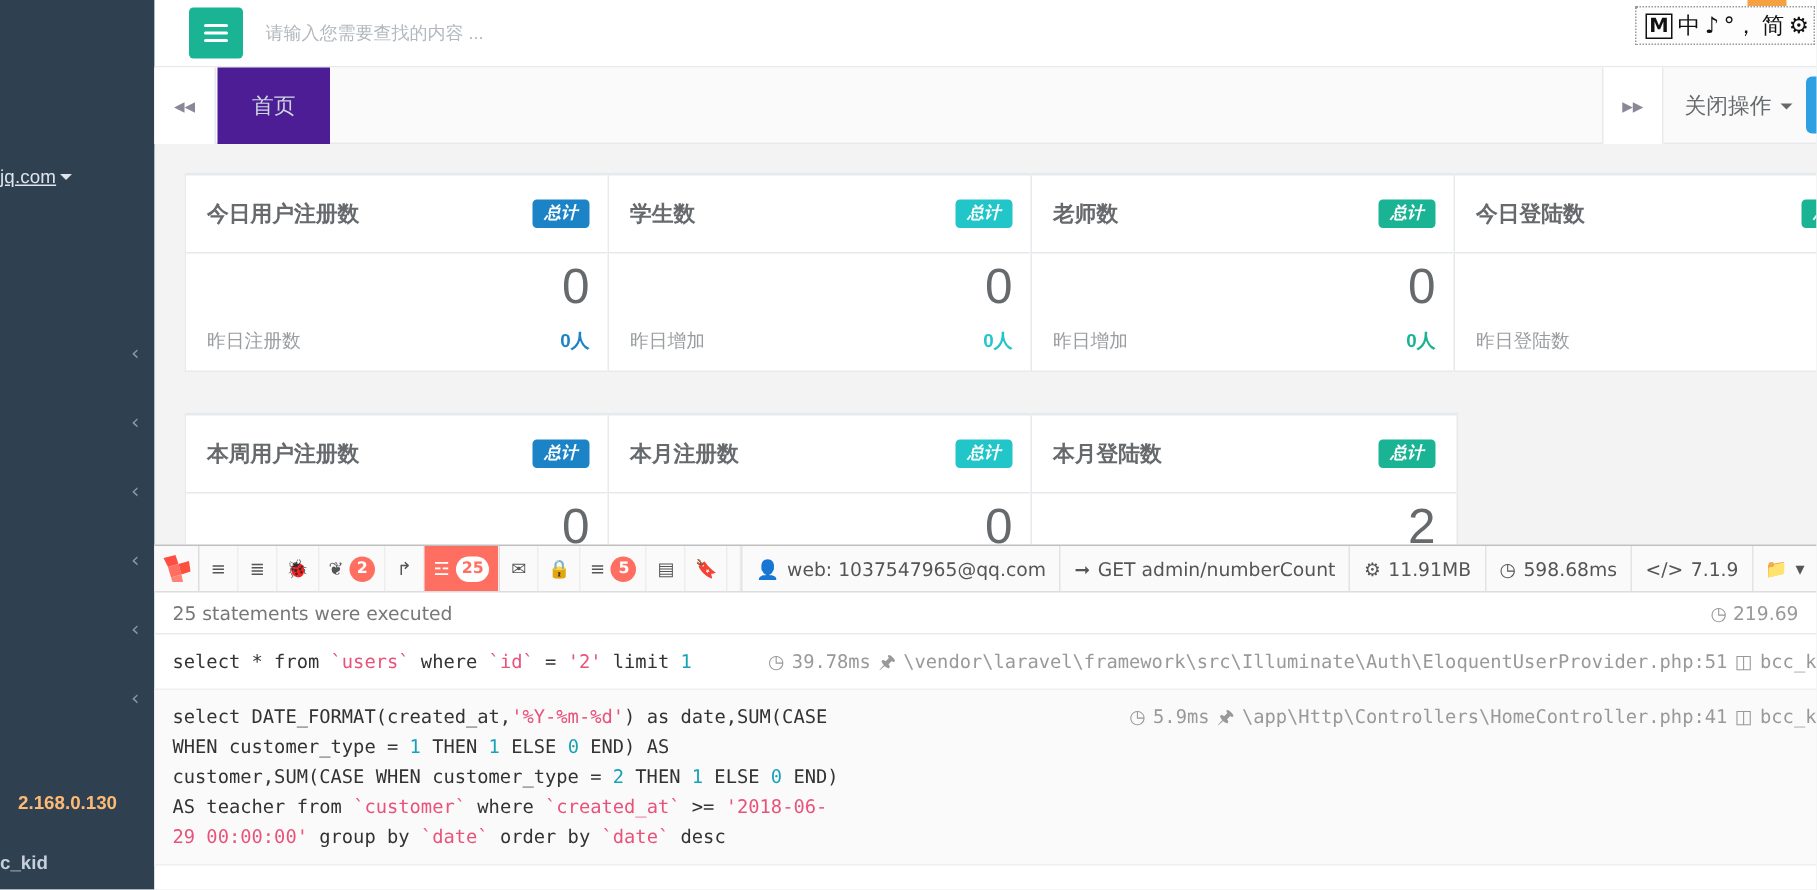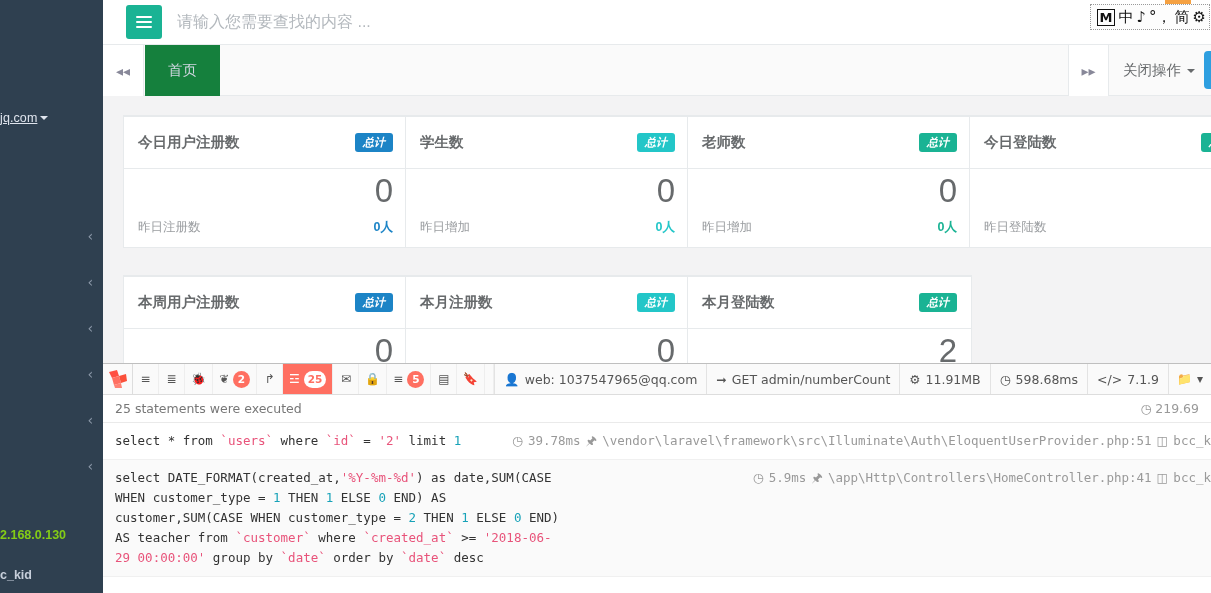--- a/index.html
+++ b/index.html
@@ -40,22 +40,22 @@
   .sb-item {
     position:absolute; right:0; width:103px; height:20px;
     color:#a7b1c2;
   }
   .sb-item .chev {
     position:absolute; right:10px; top:0;
     font-size:14px; line-height:20px; color:#8d9aaa;
     font-family:"DejaVu Sans", sans-serif;
   }
   .sb-footer-ip {
-    position:absolute; left:0; top:380px;
-    font-size:12.5px; font-weight:bold; color:#84cc16; white-space:nowrap;
+    position:absolute; left:12px; top:380px;
+    font-size:12.5px; font-weight:bold; color:#fdba74; white-space:nowrap;
   }
   .sb-footer-db {
     position:absolute; left:0; top:420px;
     font-size:12.5px; font-weight:bold; color:#c7cfdb; white-space:nowrap;
   }
   
   .sb-shade {
     position:absolute; left:0; top:0; width:103px; height:100px;
     background: linear-gradient(160deg, #1d2733 0%, #1d2733 48%, #2a3947 49%, #2f4050 100%);
     opacity:.85;
@@ -74,21 +74,21 @@
     cursor:pointer;
   }
   .nav-toggle .bars { width:16px; }
   .nav-toggle .bars i {
     display:block; height:2px; background:#fff; margin:3px 0; border-radius:1px;
   }
   .search-input {
     position:absolute; left:74px; top:7px;
     width:430px; height:30px;
     border:none; outline:none; background:transparent;
-    font-size:16px; color:#9aa0a6;
+    font-size:12px; color:#9aa0a6;
     font-family:"Liberation Sans", sans-serif;
   }
   .search-input::placeholder { color:#b3b8bd; }
 
   
   .ime-bar {
     position:absolute; right:1px; top:4px;
     height:26px; padding:0 3px 0 6px;
     background:#fdfdfd;
     border:1px dotted #9a9a9a;
@@ -119,21 +119,21 @@
     background:#ffffff; border-right:1px solid #e7eaec;
     display:flex; align-items:center; justify-content:center;
     color:#889; font-size:14px; cursor:pointer;
     font-family:"DejaVu Sans", sans-serif;
   }
   .tab-scroll-left { left:0; }
   .tab-scroll-right { left:965px; border-left:1px solid #e7eaec; border-right:1px solid #e7eaec; }
   .tab-item {
     position:absolute; left:42px; top:0;
     height:51px; padding:0 23px;
-    background:#15803d; color:#cfd6e0;
+    background:#4c1d95; color:#cfd6e0;
     display:flex; align-items:center; justify-content:flex-start;
     font-size:14.5px; cursor:pointer;
   }
   .tab-close-ops {
     position:absolute; left:1006px; top:0; height:51px;
     display:flex; align-items:center; padding:0 14px;
     font-size:14.5px; color:#676a6c; cursor:pointer;
   }
   .tab-close-ops .caret {
     display:inline-block; width:0; height:0; margin-left:6px;

